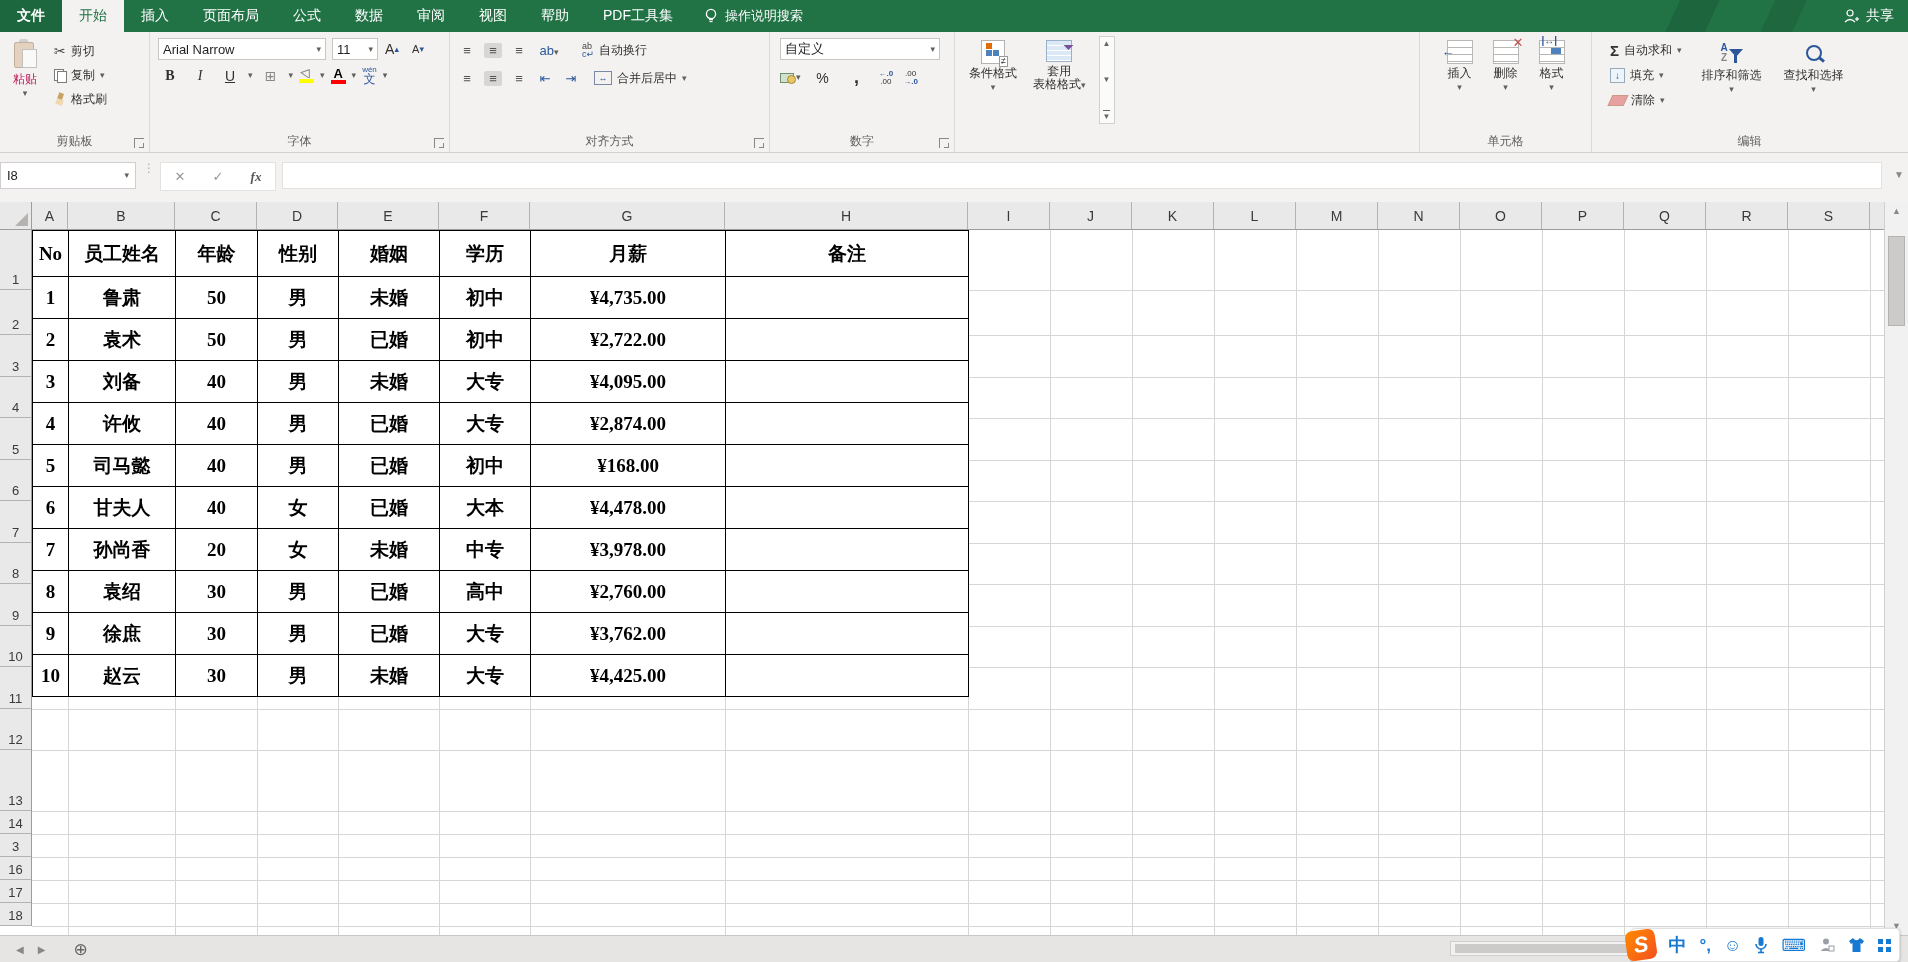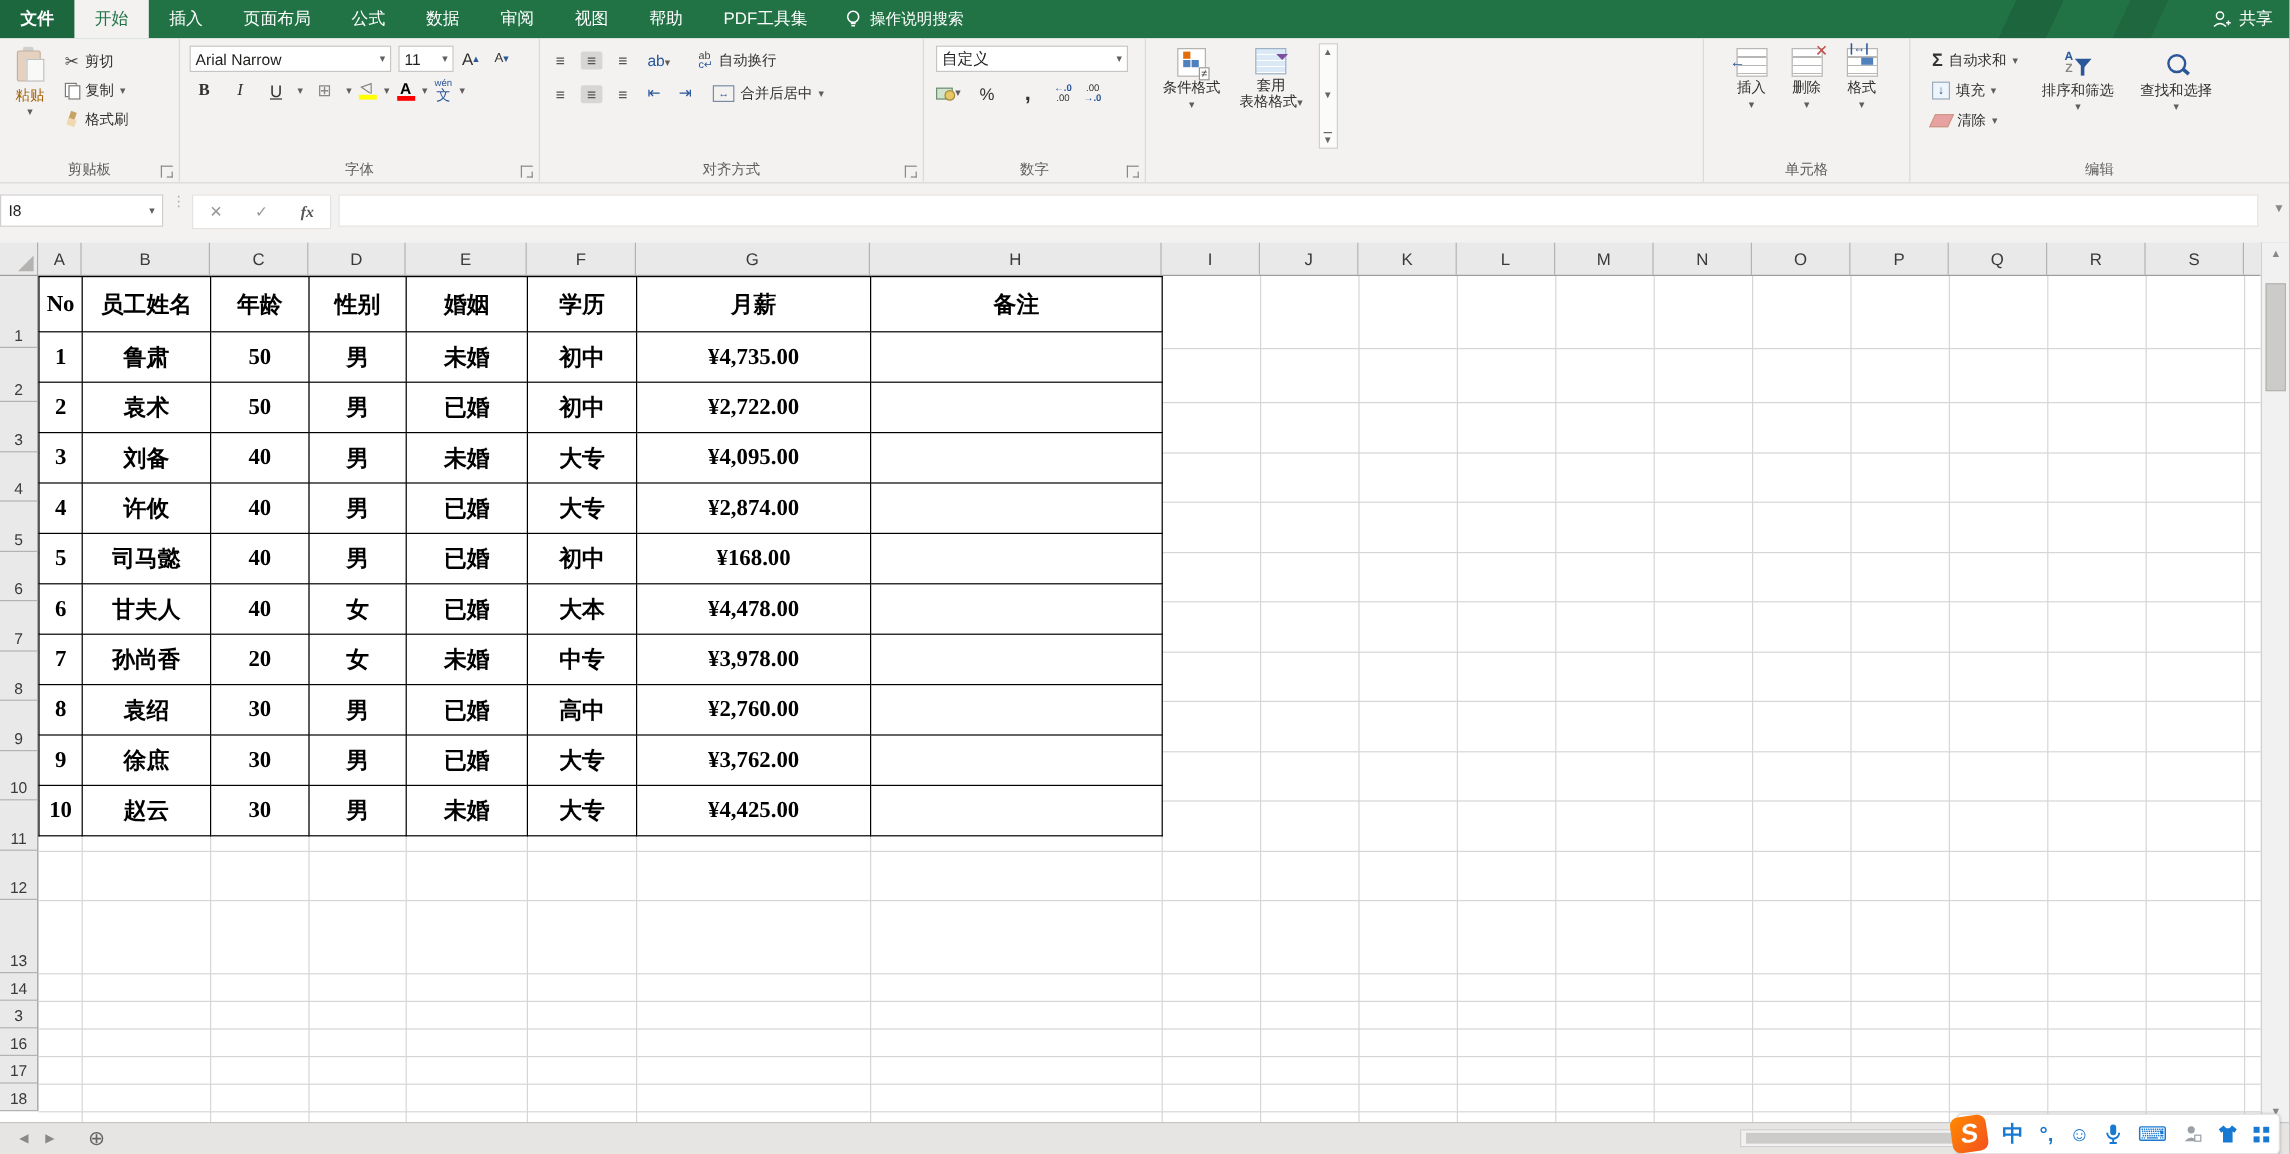--- a/index.html
+++ b/index.html
@@ -186,21 +186,21 @@
   <div class="ribbon">
 
     <div class="group" style="width:150px">
       <div class="gbody" style="gap:6px;padding-left:6px;">
         <div class="bigbtn">
           <span class="paste-icon">
               <i class="clip"></i>
               <i class="board"></i>
               <i class="page"></i>
             </span>
-          <span style="color:#a16207">粘贴</span>
+          <span style="color:#be185d">粘贴</span>
           <span class="arr">▾</span>
         </div>
         <div style="display:flex;flex-direction:column;gap:2px;padding-top:4px;">
           <div class="smallbtn">
             <span class="cut-ic">✂</span>
             <span>剪切</span>
           </div>
           <div class="smallbtn">
             <span class="copy-ic"></span>
             <span>复制</span>

